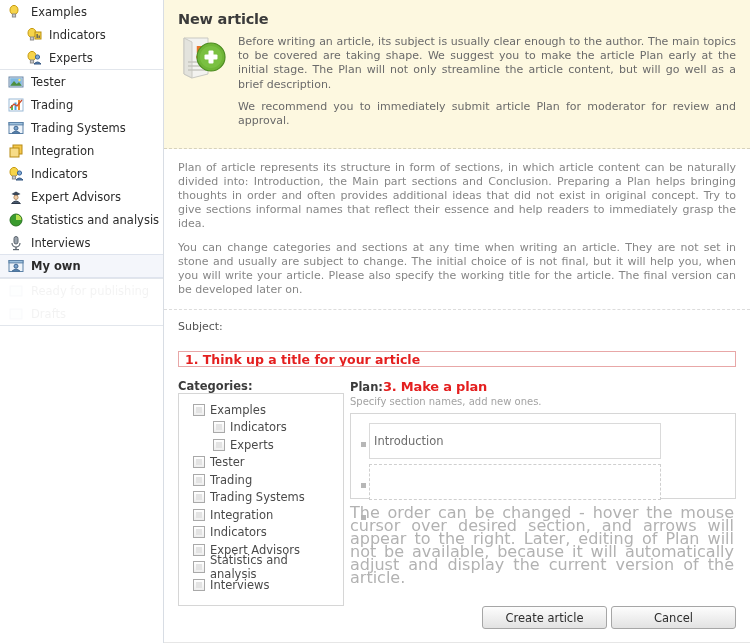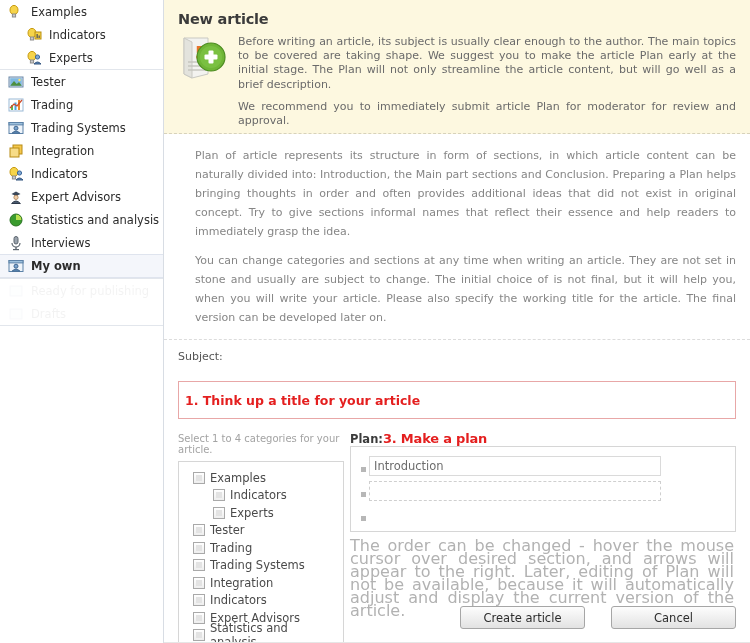--- a/index.html
+++ b/index.html
@@ -42,62 +42,62 @@
   .nav-item.ghost { opacity: 0.055; }
   .ico { width: 16px; height: 16px; flex: 0 0 16px; position: relative; display:inline-block; }
   .ico svg { display:block; }
 
   
   .main { flex: 1 1 auto; height: 643px; position: relative; background:#fff; }
 
   .banner {
     background: #fdf8e0;
     border-bottom: 1px dashed #d7d2bb;
-    padding: 11px 14px 5px 14px;
+    padding: 11px 14px 12px 14px;
     min-height: 108px;
   }
   .banner h1 {
     margin: 0 0 5px 0;
     font-size: 14.5px;
     font-weight: bold;
     color: #3b3b3b;
     letter-spacing: -0.2px;
   }
   .banner-row { display: flex; align-items: flex-start; }
   .banner-icon { flex: 0 0 56px; padding-top: 2px; }
   .banner-text { flex: 1 1 auto; padding-left: 4px; padding-top: 3px; }
   .banner-text p {
     margin: 0 0 8px 0;
     font-size: 11px;
     line-height: 14.2px;
     color: #6a6a6a;
     text-align: justify;
   }
-  .banner-text p:last-child { margin-bottom: 0; }
+  .banner-text p:last-child { margin-bottom: 8px; }
 
   .intro {
     padding: 12px 14px 12px 14px;
     border-bottom: 1px dashed #dcdcdc;
   }
   .intro p {
-    margin: 0 0 10px 17px;
+    margin: 0 0 10px 0;
     font-size: 11px;
-    line-height: 19px;
+    line-height: 14px;
     color: #868686;
     text-align: justify;
   }
   .intro p:last-child { margin-bottom: 0; }
 
   .form { padding: 10px 14px 0 14px; }
   .lbl-sm { font-size: 11px; color: #555; margin-bottom: 18px; }
 
   .subject-input {
     display: block;
     width: 100%;
-    height: 38px;
+    height: 16px;
     border: 1px solid #e8a7a7;
     background: #fff;
     font-family: "DejaVu Sans", "Liberation Sans", sans-serif;
     font-size: 12.5px;
     font-weight: bold;
     color: #e41f1f;
     padding: 0 6px;
     outline: none;
   }
 
@@ -131,21 +131,21 @@
     background: #fff;
     padding: 9px 10px 9px 6px;
     height: 86px;
   }
   .plan-row { display: flex; align-items: center; margin-bottom: 5px; }
   .plan-row:last-child { margin-bottom: 0; }
   .handle { width: 12px; flex: 0 0 12px; text-align: center; }
   .handle b { display:inline-block; width:5px; height:5px; background:#b7b7b7; }
   .plan-input {
     flex: 1 1 auto;
-    height: 20px;
+    height: 36px;
     border: 1px solid #dadada;
     font-family: "DejaVu Sans", "Liberation Sans", sans-serif;
     font-size: 11.5px;
     color: #6d6d6d;
     padding: 8px 4px;
     outline: none;
     background: #fff;
     max-width: 292px;
   }
   .plan-input.dashed { border: 1px dashed #cfcfcf; }
@@ -156,21 +156,21 @@
     color: #b2b2b2;
     text-align: justify;
     width: 384px;
   }
 
   .btn-bar {
     position: absolute;
     right: 14px;
     bottom: 14px;
     display: flex;
-    gap: 26px;
+    gap: 4px;
   }
   .btn {
     width: 125px; height: 23px;
     border: 1px solid #a6a6a6;
     border-radius: 3px;
     background: linear-gradient(#fdfdfd, #e2e2e2);
     font-family: "DejaVu Sans", "Liberation Sans", sans-serif;
     font-size: 11.5px;
     color: #2d2d2d;
     cursor: pointer;
@@ -372,21 +372,21 @@
     </div>
 
     <div class="form">
 
       <div class="lbl-sm">Subject:</div>
       <input class="subject-input" value="1. Think up a title for your article" placeholder="" style="">
 
       <div class="cols">
 
         <div class="col-cat">
-          <div class="col-sub">Select 1 to 4 categories for your article.</div>
+          <div class="col-head">Categories:</div>
           <div class="cat-box" id="cat-list">
               <div class="cat-row">
                 <span class="cb">
                   <i></i>
                 </span>
                 <span>Examples</span>
               </div>
               <div class="cat-row sub">
                 <span class="cb">
                   <i></i>
@@ -448,20 +448,21 @@
                 <span>Interviews</span>
               </div>
             </div>
 
         </div>
 
         <div class="col-plan">
           <div class="col-head">
             <span>Plan:</span><span class="step">3. Make a plan</span>
           </div>
+          <div class="col-sub">Specify section names, add new ones.</div>
           <div class="plan-box" id="plan-list">
               <div class="plan-row">
                 <span class="handle"><b></b></span>
                 <input class="plan-input" value="Introduction" style="">
               </div>
               <div class="plan-row">
                 <span class="handle"><b></b></span>
                 <input class="plan-input dashed" value="" style="">
               </div>
               <div class="plan-row">

